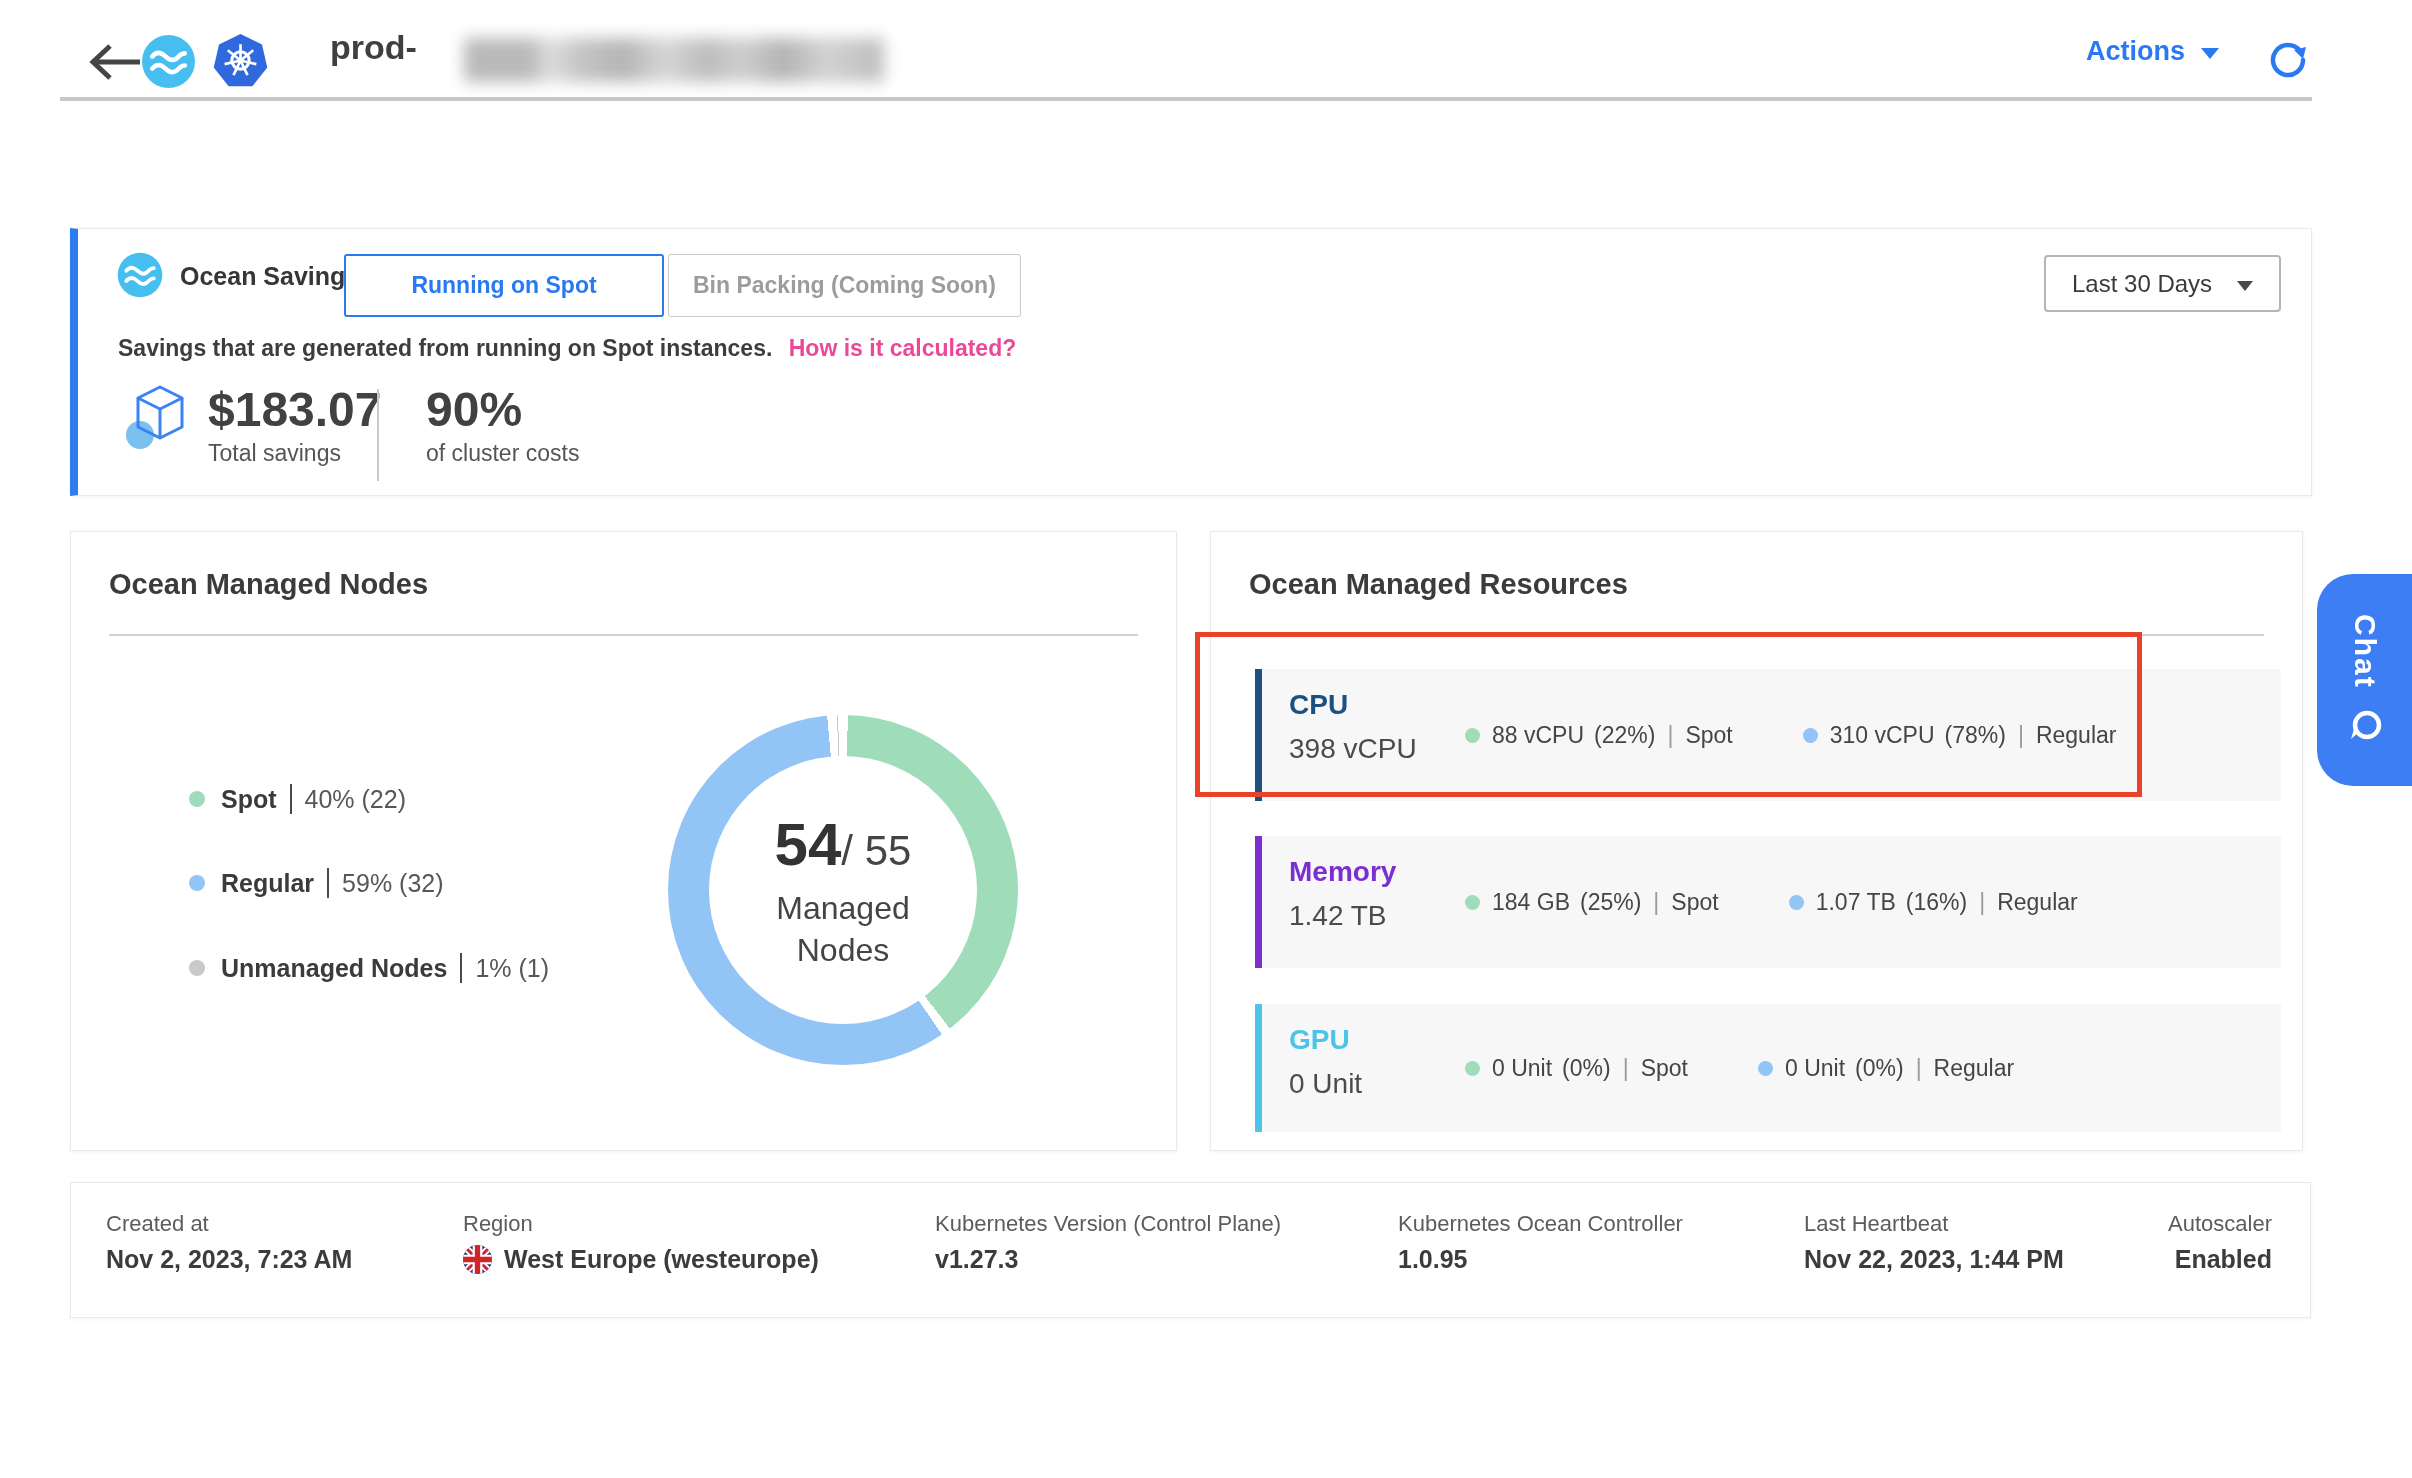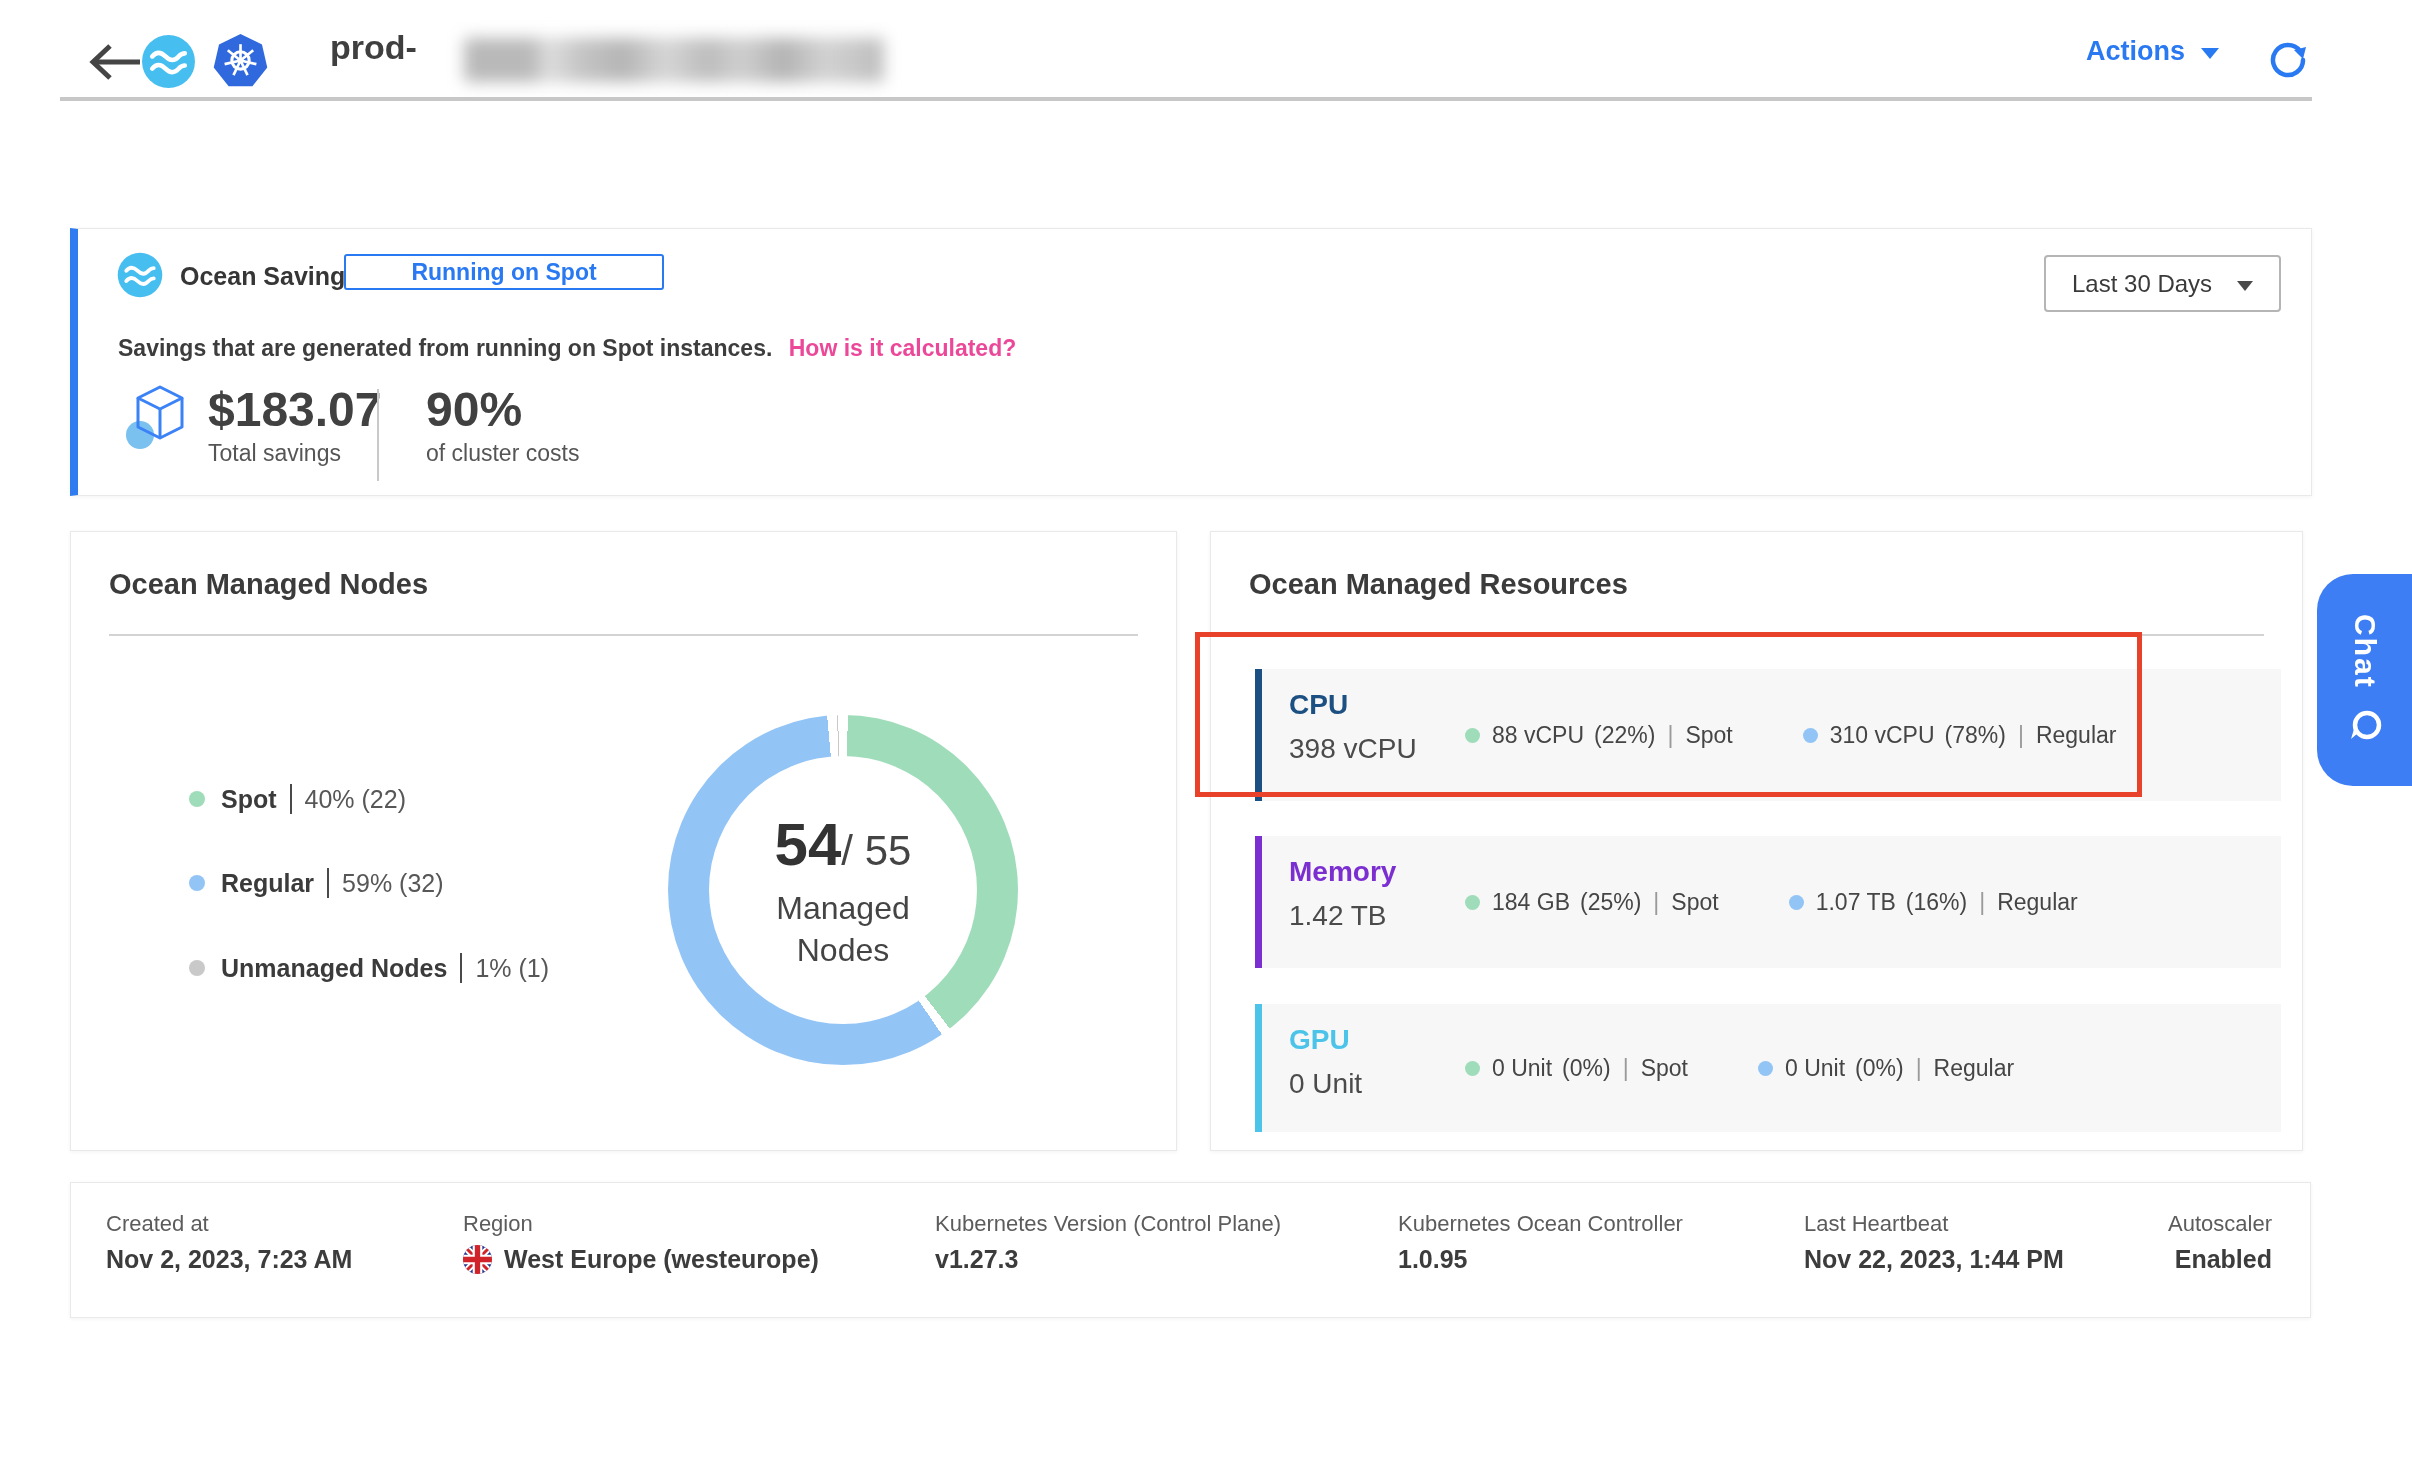--- a/index.html
+++ b/index.html
@@ -31,21 +31,21 @@
   .tab-underline { position:absolute; left:0; bottom:-2px; width:216px; height:6px; background:#2979f2; }
 
   
   .card { position:absolute; background:#fff; border:1px solid #e9e9e9; box-shadow:0 1px 4px rgba(0,0,0,.05); }
 
   
   .banner { left:70px; top:228px; width:2242px; height:268px; border-left:8px solid #2e7cf0; }
   .banner-logo { position:absolute; left:38px; top:22px; width:48px; height:48px; }
   .banner-label { position:absolute; left:102px; top:33px; font-size:25px; font-weight:700; color:#363636; white-space:nowrap; }
   .toggle-group { position:absolute; left:266px; top:25px; display:flex; gap:4px; }
-  .toggle-btn { height:36px; display:flex; align-items:center; justify-content:center;
+  .toggle-btn { height:63px; display:flex; align-items:center; justify-content:center;
     font-size:23px; font-weight:700; border-radius:3px; background:#fff; cursor:pointer; white-space:nowrap; }
   .toggle-btn.on { min-width:320px; border:2px solid #2979f2; color:#2979f2; padding:0 20px; }
   .toggle-btn.off { border:1px solid #cbcbcb; color:#9c9c9c; padding:0 24px; }
   .period-select { position:absolute; right:30px; top:26px; width:237px; height:57px;
     border:2px solid #b5b5b5; border-radius:4px; background:#fff; display:flex; align-items:center;
     justify-content:space-between; padding:0 26px; font-size:24px; color:#3a3a3a; cursor:pointer; }
   .period-select .caret-down { border-left-width:8px; border-right-width:8px; border-top-width:10px; color:#4a4a4a; }
   .banner-desc { position:absolute; left:40px; top:106px; font-size:23px; font-weight:700; color:#3d3d3d; white-space:nowrap; }
   .banner-desc a { color:#ec4899; text-decoration:none; margin-left:10px; cursor:pointer; }
   .cube-icon { position:absolute; left:46px; top:150px; width:72px; height:78px; }
@@ -160,20 +160,21 @@
   <div class="card banner">
     <svg class="banner-logo" viewBox="0 0 56 56">
       <circle cx="28" cy="28" r="26" fill="#47bef0"></circle>
       <path d="M12 23 q6 -7 13 0 t13 0 q3 -3 6 -3" fill="none" stroke="#fff" stroke-width="4.5" stroke-linecap="round"></path>
       <path d="M12 35 q6 -7 13 0 t13 0 q3 -3 6 -3" fill="none" stroke="#fff" stroke-width="4.5" stroke-linecap="round"></path>
     </svg>
     <div class="banner-label">Ocean Savings:</div>
 
     <div class="toggle-group">
       <div class="toggle-btn on">Running on Spot</div>
+      <div class="toggle-btn off">Bin Packing (Coming Soon)</div>
     </div>
 
     <div class="period-select">
       <span>Last 30 Days</span>
       <span class="caret-down"></span>
     </div>
 
     <div class="banner-desc">
       <span>Savings that are generated from running on Spot instances.</span>
       <a>How is it calculated?</a>

